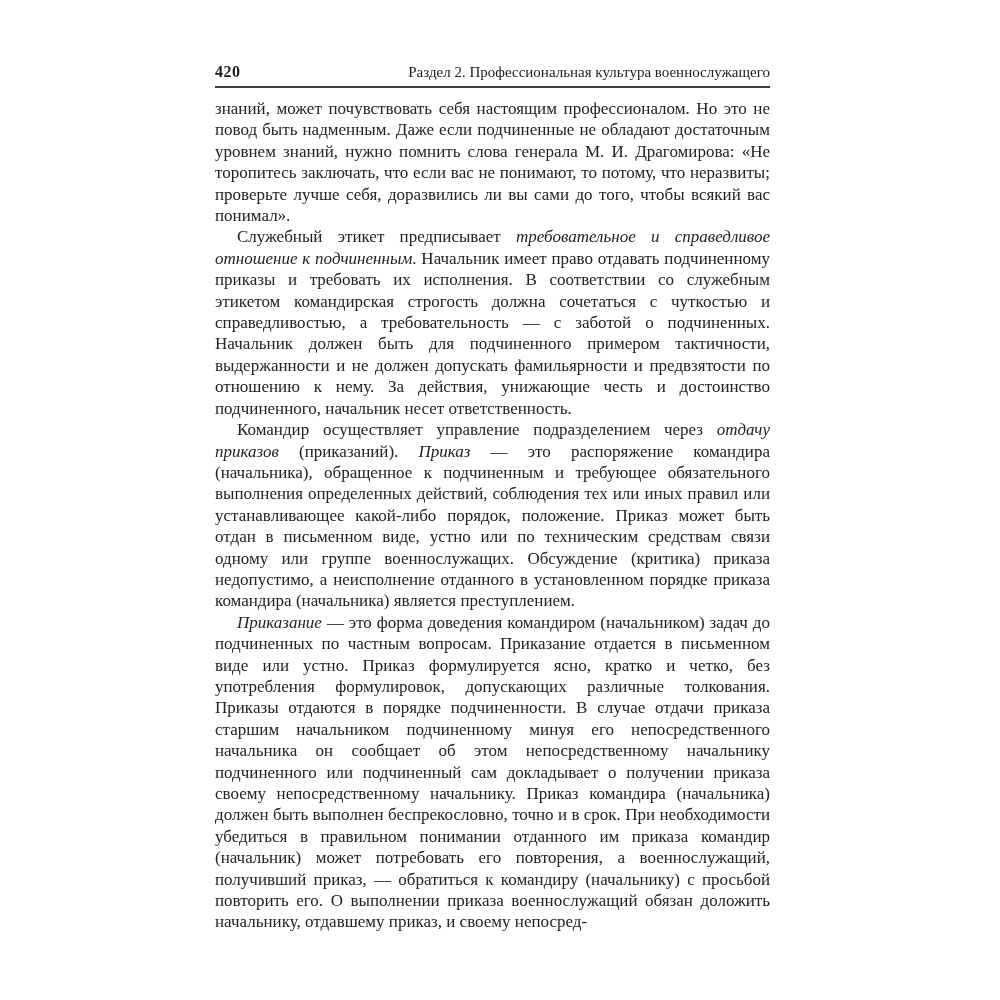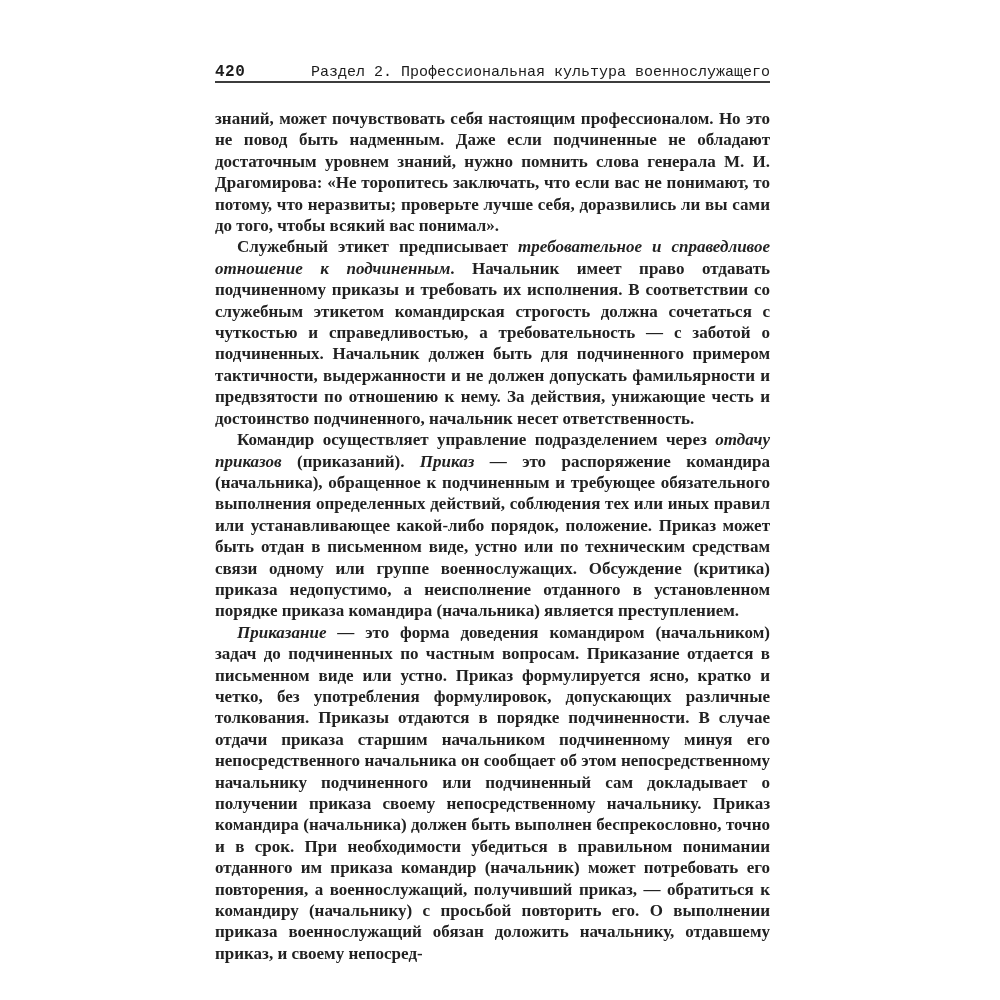--- a/index.html
+++ b/index.html
@@ -17,42 +17,42 @@
   .content-column {
     position: absolute;
     left: 215px;
     top: 63px;
     width: 555px;
   }
   .page-header {
     display: flex;
     justify-content: space-between;
     align-items: baseline;
-    font-family: Liberation Mono, monospace;
+    font-family: Liberation Serif, serif;
     color: #1c1c1c;
     border-bottom: 2px solid #3c3c3c;
+    padding-bottom: 5px;
   }
   .page-number {
     font-weight: 700;
     font-size: 16px;
     letter-spacing: 0.5px;
   }
   .section-title {
     font-weight: 400;
     font-size: 15px;
     text-align: right;
   }
   .text-block {
-    margin-top: 25px;
+    margin-top: 10px;
     font-family: "Liberation Serif", serif;
     font-size: 17px;
     line-height: 21.4px;
     color: #222222;
     text-align: justify;
-    font-weight: bold;
   }
   .text-block p {
     margin: 0;
     padding: 0;
   }
   .text-block p.indented {
     text-indent: 22px;
   }
   .text-block i {
     font-style: italic;

